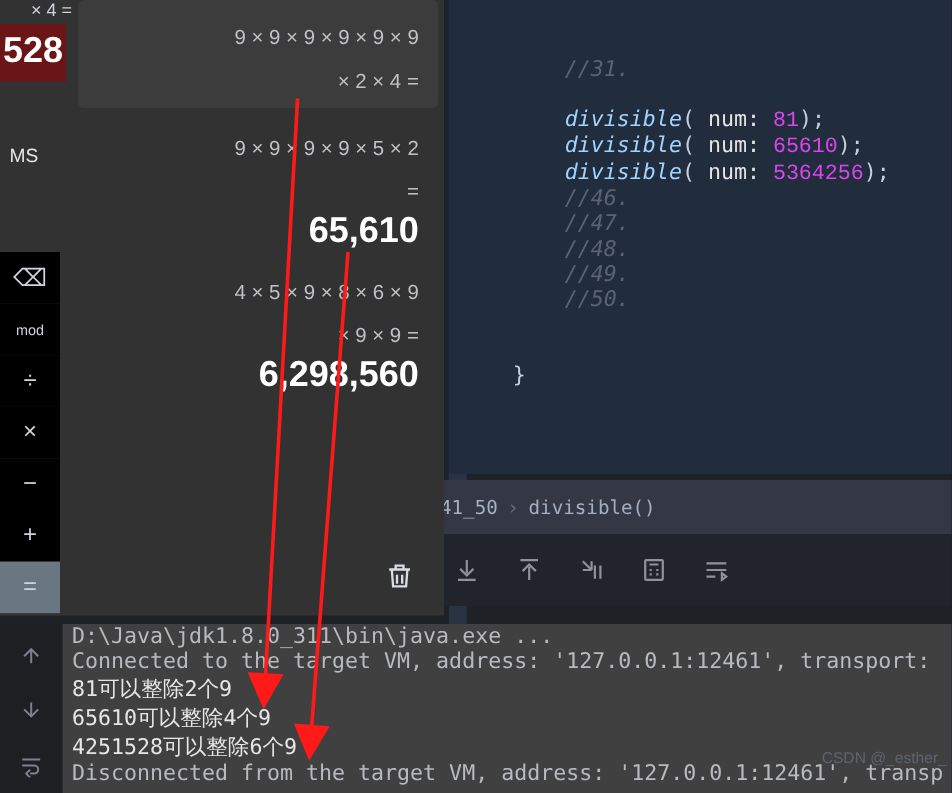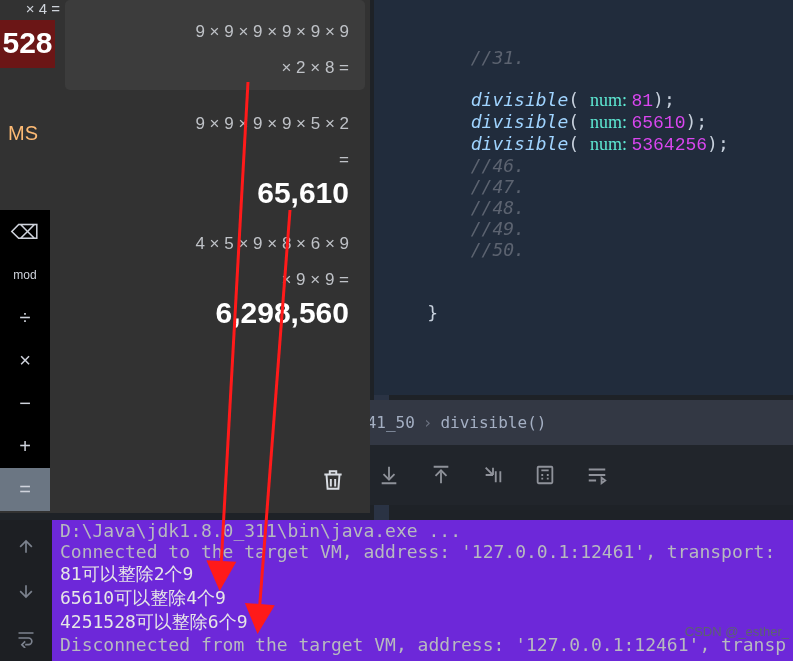--- a/index.html
+++ b/index.html
@@ -23,21 +23,21 @@
   padding-top: 5px;
   white-space: pre;
   overflow: hidden;
 }
 .gutter {
   position: absolute;
   left: 374px; top: 0; width: 15px; bottom: 0;
   background: #2a3344;
 }
 .fn { color: #a0d4ff; font-style: italic; }
-.param { color: #5eead4; font-family: Liberation Serif, serif; }
+.param { color: #e5e5e5; }
 .num { color: #d946ef; font-family: Liberation Mono, monospace; }
 .punc { color: #c7d0dc; }
 .comment { color: #5c6370; font-style: italic; }
 
 
 .breadcrumb {
   position: absolute;
   left: 52px; top: 400px; right: 0; height: 45px;
   background: #333844;
   display: flex; align-items: center;
@@ -59,21 +59,21 @@
   width: 34px; height: 34px;
   margin-right: 18px;
   color: #8f929a;
   display: flex; align-items: center; justify-content: center;
 }
 
 
 .console {
   position: absolute;
   left: 52px; top: 520px; right: 0; bottom: 0;
-  background: #6d28d9;
+  background: #404040;
   font-family: Consolas, monospace;
   font-size: 18px;
   color: #e6e6e6;
   white-space: pre;
   padding-left: 8px;
   overflow: hidden;
 }
 .console .cn { color: #b7babf; }
 
 
@@ -115,21 +115,21 @@
   position: absolute;
   left: 0; top: 20px; height: 48px; width: 55px;
   background: #6b1616; color: #fff;
   font-size: 30px; font-weight: 700;
   text-align: center;
   line-height: 46px;
   padding-right: 0;
 }
 .calc .ms {
   position: absolute; left: 8px; top: 122px;
-  font-size: 20px; color: #fdba74;
+  font-size: 16px; color: #e5e5e5;
 }
 
 
 .history {
   position: absolute;
   left: 65px; top: 0; width: 300px;
 }
 .history-card {
   margin-bottom: 22px;
   text-align: right;
@@ -256,21 +256,21 @@
 <div class="watermark">CSDN @_esther_</div>
 
 <div class="calc">
   <div class="top-strip">× 4 =</div>
   <div class="result-top">528</div>
   <div class="ms">MS</div>
 
   <div class="history">
     <div class="history-card first">
       <div class="expr">9  ×  9  ×  9  ×  9  ×  9  ×  9</div>
-      <div class="expr">×  2  ×  8 =</div>
+      <div class="expr">×  2  ×  4 =</div>
     </div>
     <div class="history-card">
       <div class="expr">9  ×  9  ×  9  ×  9  ×  5  ×  2</div>
       <div class="expr">=</div>
       <div class="res">65,610</div>
     </div>
     <div class="history-card">
       <div class="expr">4  ×  5  ×  9  ×  8  ×  6  ×  9</div>
       <div class="expr">×  9  ×  9 =</div>
       <div class="res">6,298,560</div>

